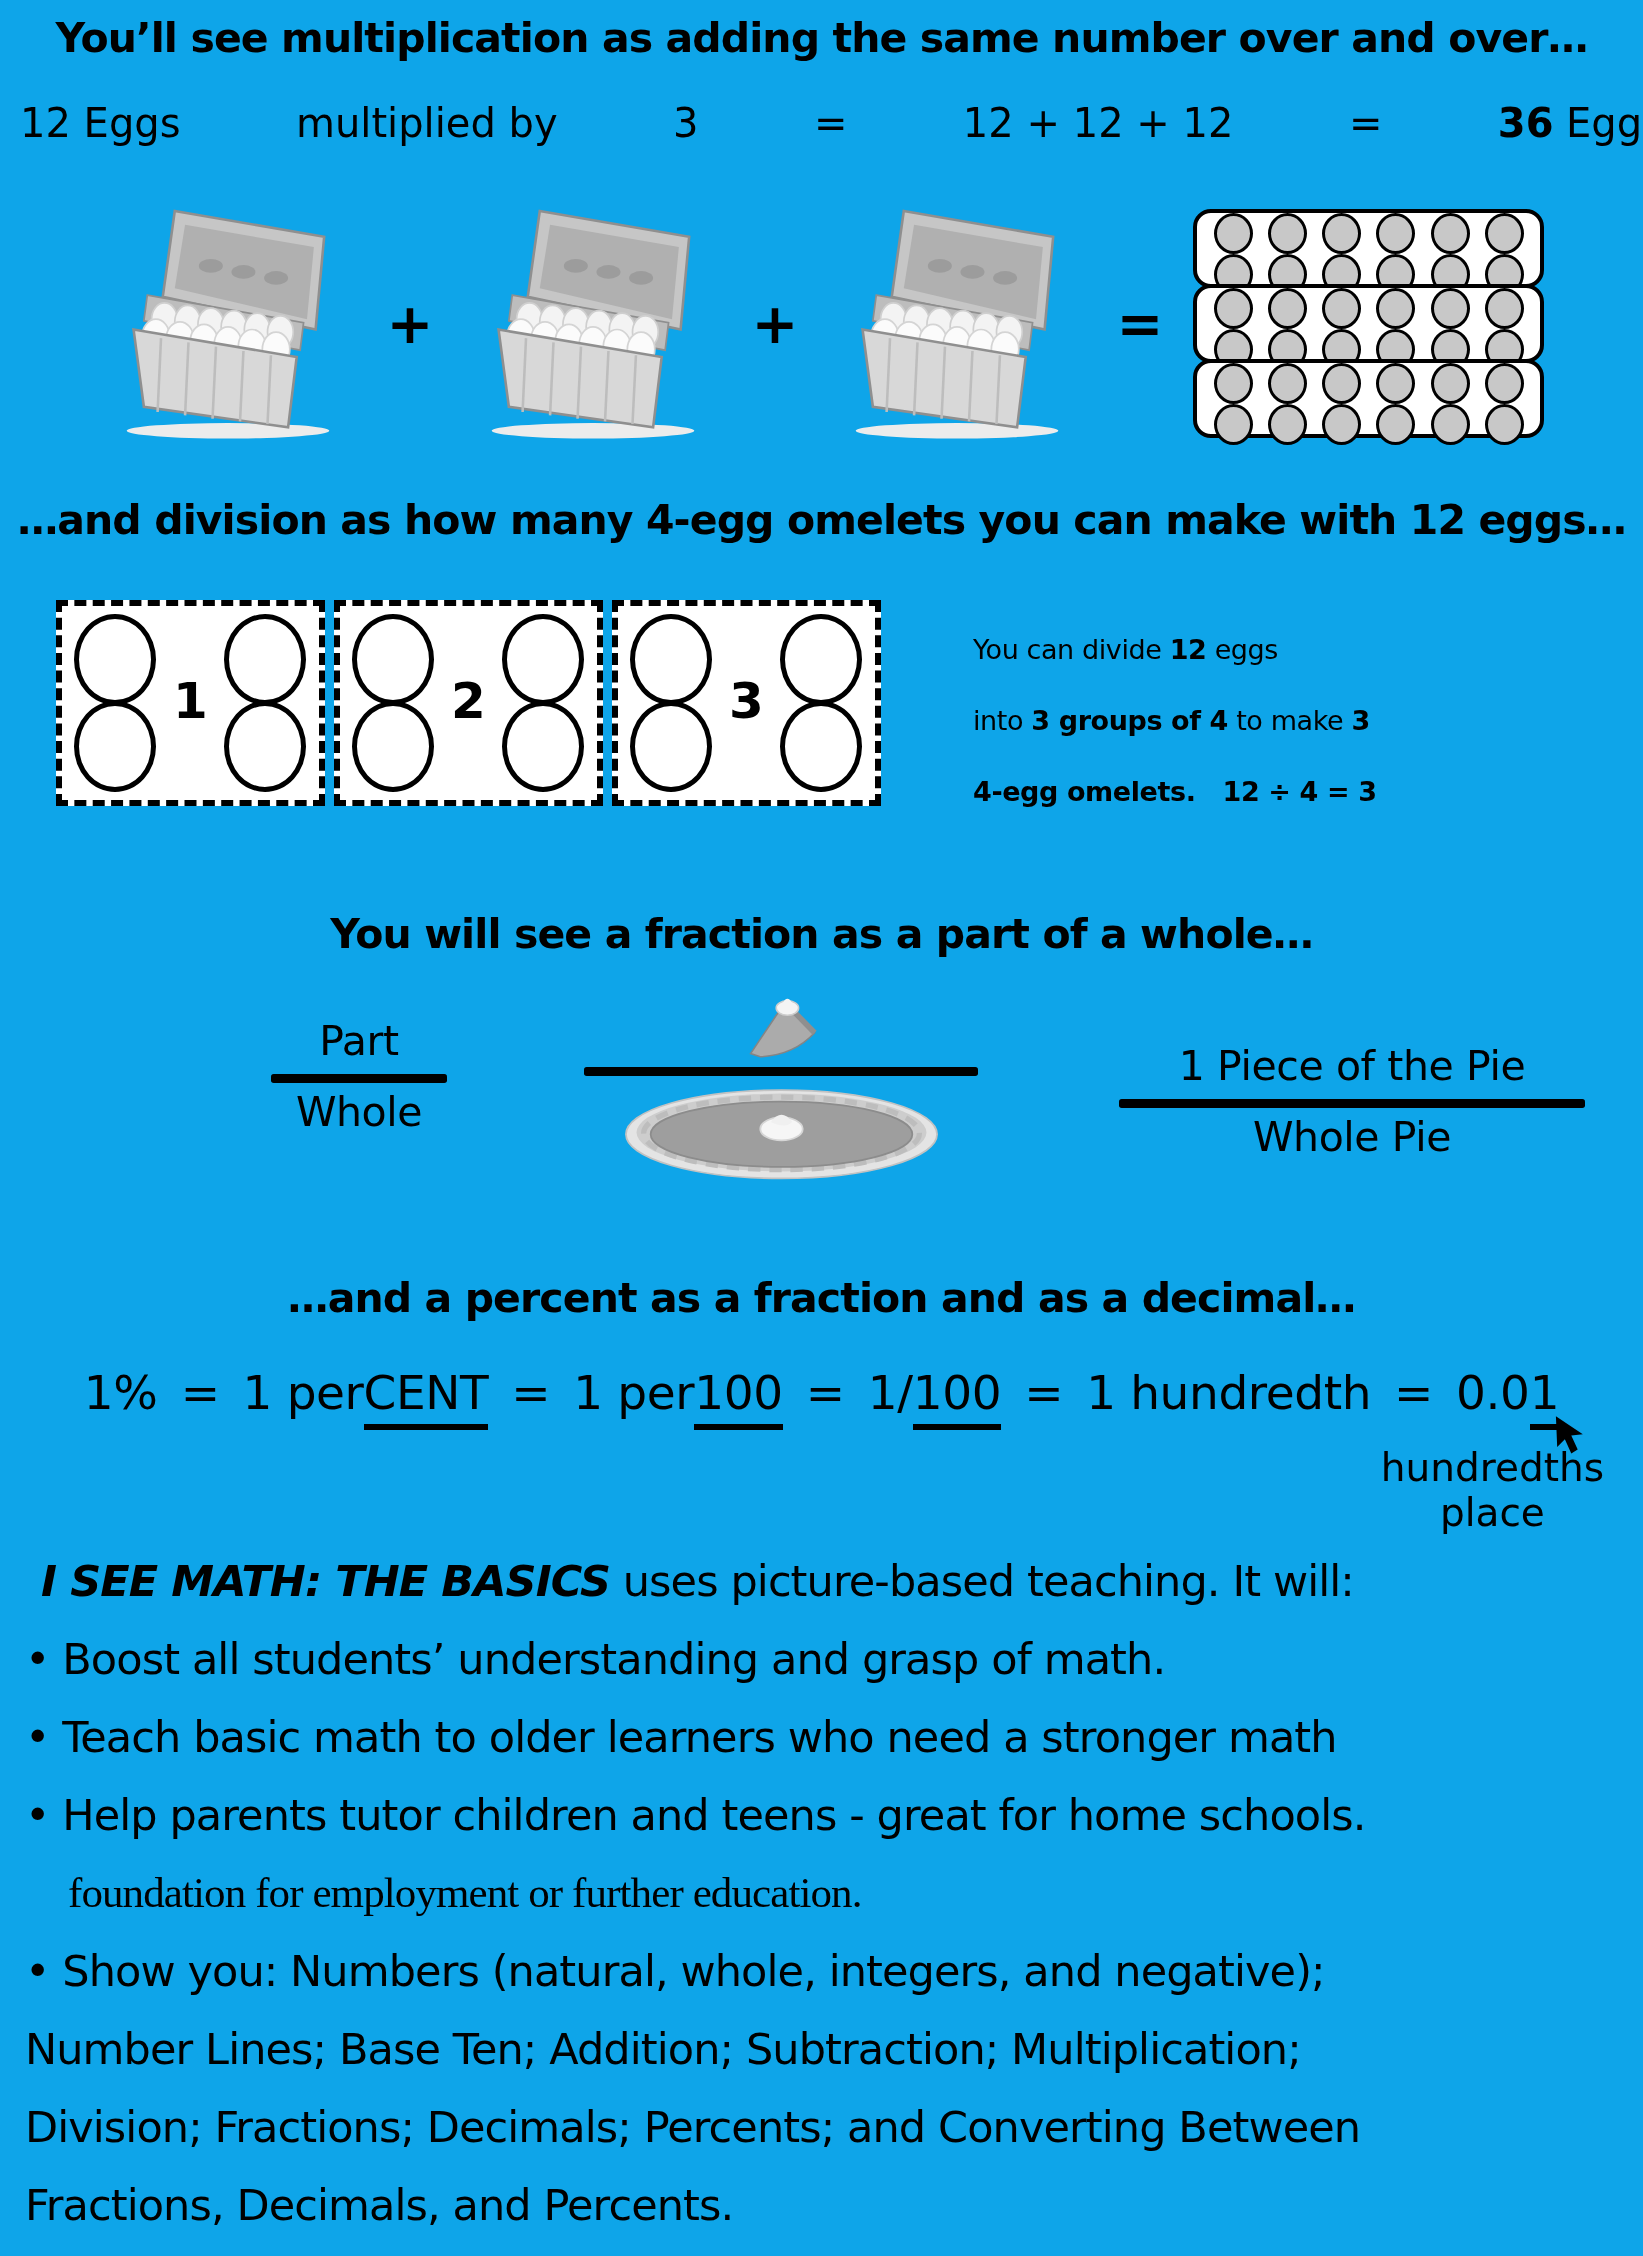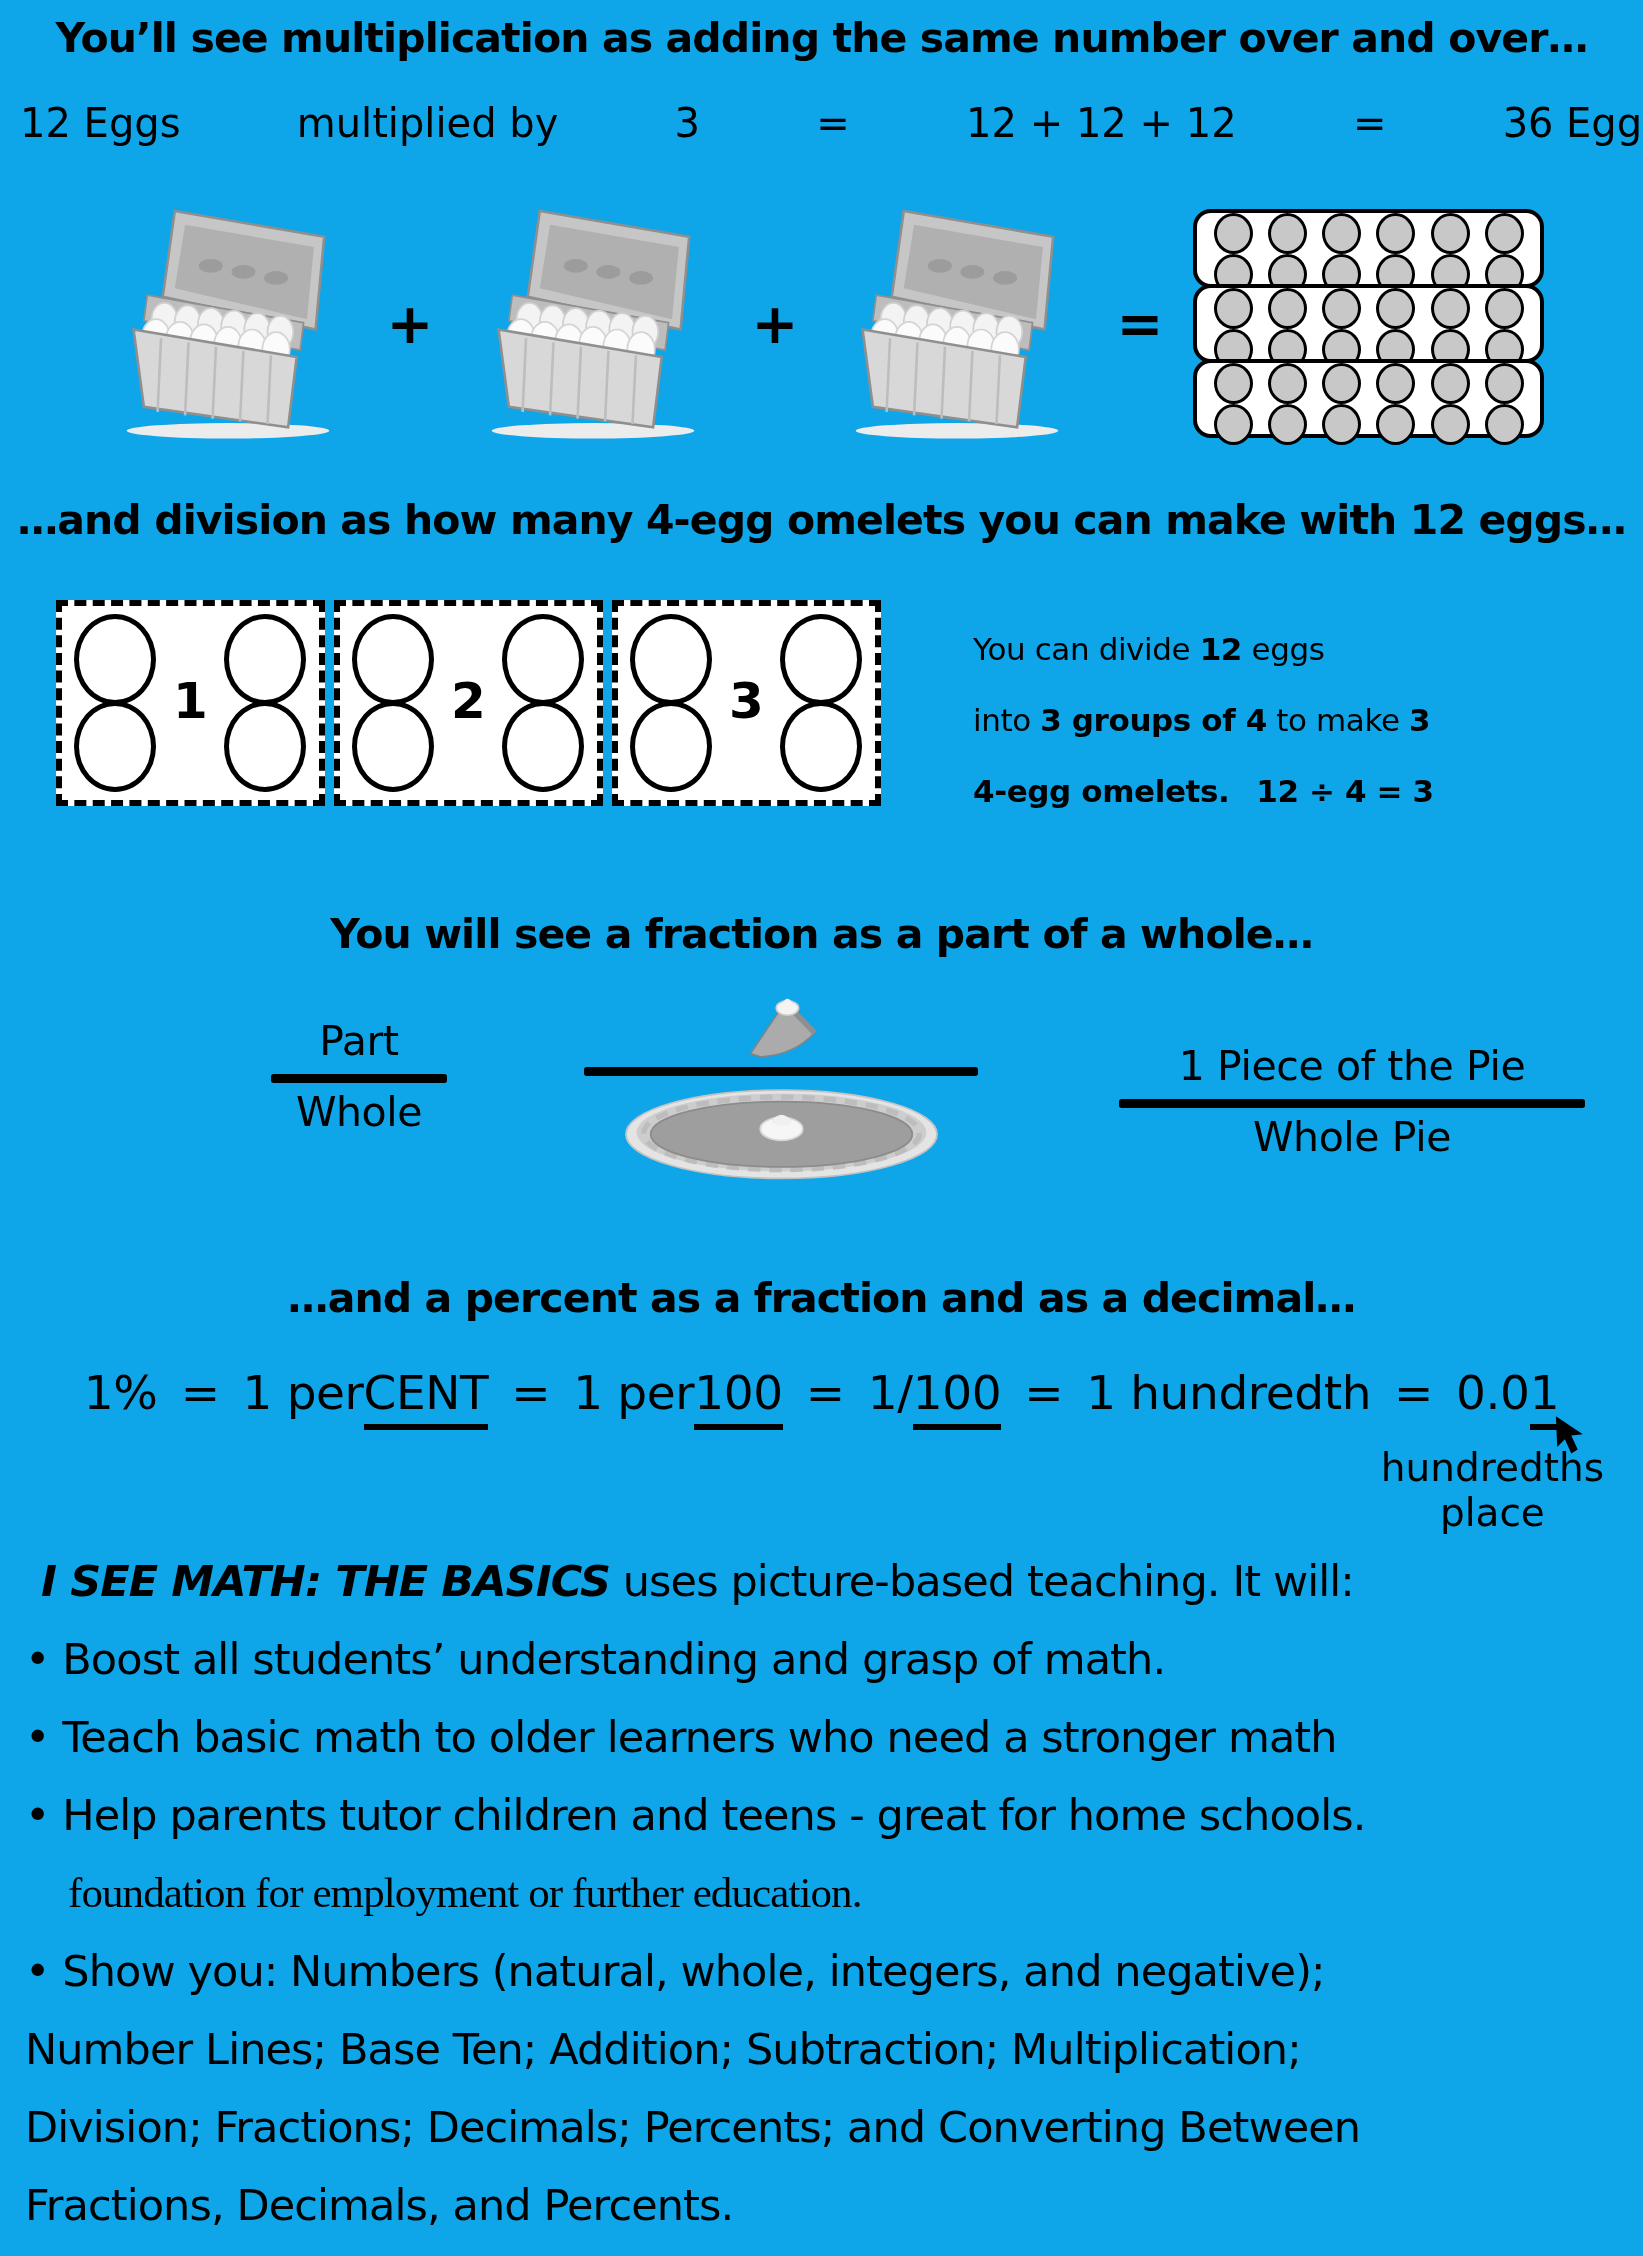--- a/index.html
+++ b/index.html
@@ -9,21 +9,21 @@
   .heading{position:absolute;left:0;width:1643px;text-align:center;font-weight:700;
            font-size:41px;letter-spacing:-0.9px;}
   .h-mult{top:14.3px;}
   .h-div{top:496px;}
   .h-frac{top:910px;}
   .h-pct{top:1274px;}
 
   
   .eqrow{position:absolute;left:0;top:100px;width:1643px;display:flex;justify-content:space-between;
          align-items:baseline;gap:32px;font-size:40px;margin-left:20px;}
-  .eqrow b{font-weight:400;}
+  .eqrow b{font-weight:700;}
   .eqrow .unit{margin-left:12.5px;}
 
   
   .mult-figure{position:absolute;left:0;top:199px;width:1643px;display:flex;align-items:center;
                justify-content:center;gap:30px;}
   .carton{width:258px;height:249px;display:block;}
   .op{font-size:56px;font-weight:700;line-height:1;}
   .tray-stack{width:351px;display:flex;flex-direction:column;}
   .tray{height:79px;border:4.5px solid #000;border-radius:18px;background:#fff;box-sizing:border-box;
         display:grid;grid-template-columns:repeat(6,1fr);grid-template-rows:repeat(2,1fr);
@@ -35,21 +35,21 @@
   
   .omelet-row{position:absolute;left:56px;top:600px;display:flex;gap:9px;}
   .omelet-box{position:relative;width:269px;height:206px;border:6.3px dashed #000;box-sizing:border-box;background:#fff;}
   .egg-oval{position:absolute;width:82px;height:91px;border:5.4px solid #000;border-radius:50%;
             background:#fff;box-sizing:border-box;}
   .egg-oval.tl{left:11.6px;top:8px;}  .egg-oval.tr{right:13.4px;top:8px;}
   .egg-oval.bl{left:11.6px;bottom:8px;} .egg-oval.br{right:13.4px;bottom:8px;}
   .group-number{position:absolute;left:0;right:0;top:50%;transform:translateY(-54%);
                 text-align:center;font-size:50px;font-weight:700;}
 
-  .division-caption{position:absolute;left:973px;top:614px;font-size:31px;line-height:71px;letter-spacing:-0.4px;}
+  .division-caption{position:absolute;left:973px;top:614px;font-size:27px;line-height:71px;letter-spacing:-0.4px;}
   .division-caption b{font-weight:700;}
   .division-caption .gap{margin-left:27px;}
 
   
   .frac{position:absolute;text-align:center;font-size:41px;letter-spacing:-0.4px;}
   .frac-bar{height:9px;background:#000;border-radius:2.7px;}
   .left-frac{left:265px;top:1017px;width:188px;}
   .left-frac .frac-bar{width:176px;margin:9px auto 5.4px auto;}
   .right-frac{left:1119px;top:1042px;width:466px;}
   .right-frac .frac-bar{width:466px;margin:9px auto 5.4px auto;}

